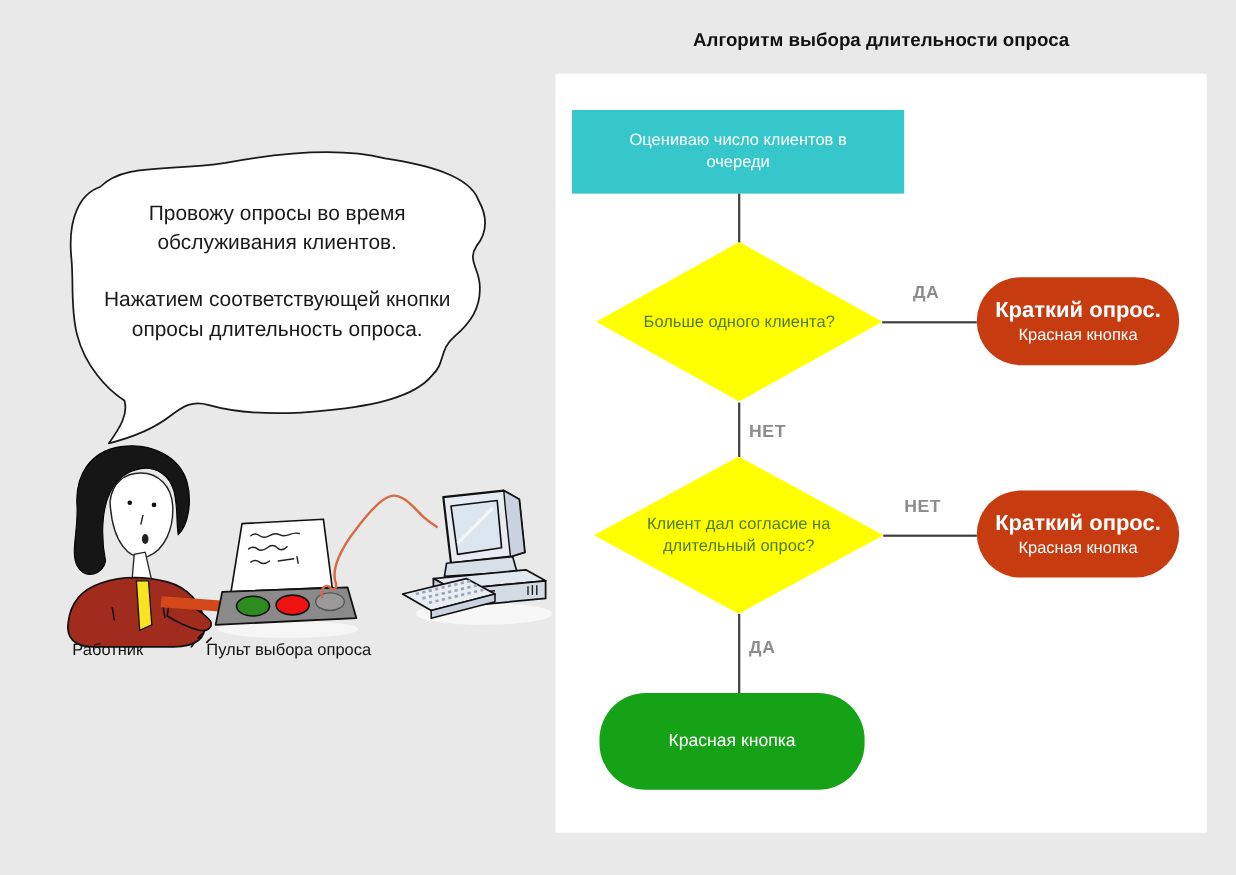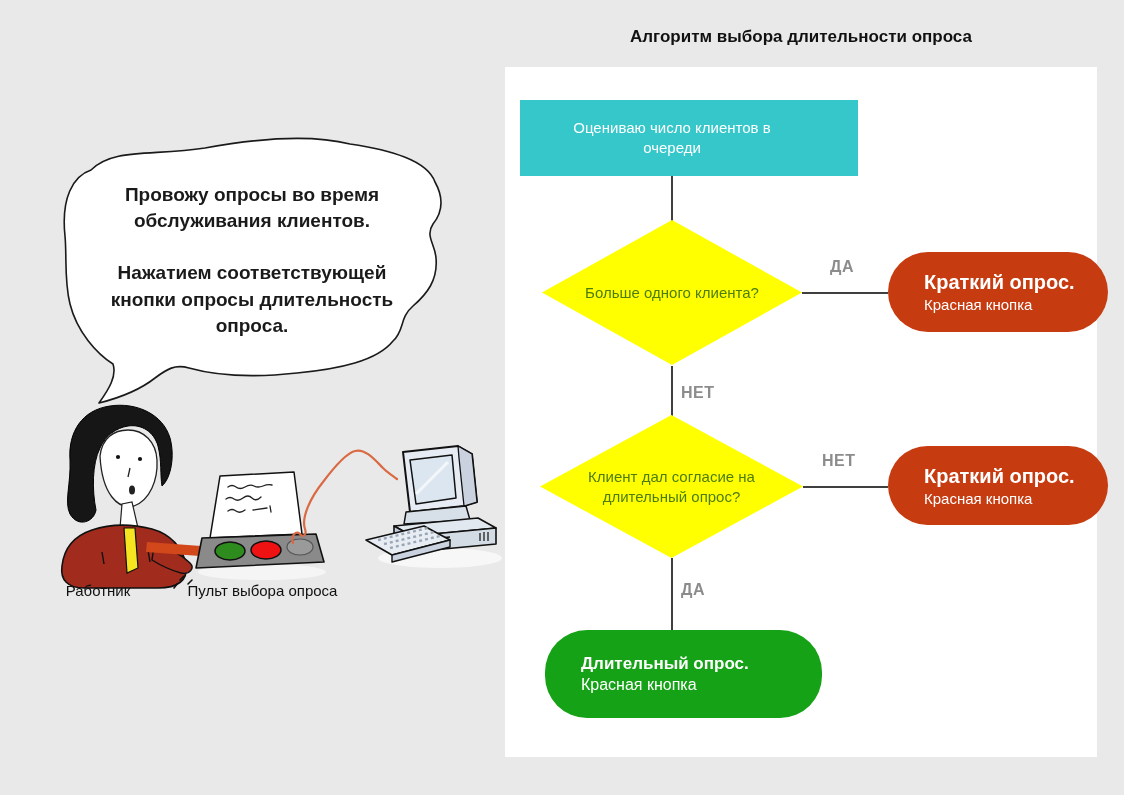--- a/index.html
+++ b/index.html
@@ -14,21 +14,21 @@
   .title{
     position:absolute;left:505px;top:27px;width:592px;
     text-align:center;font-size:17px;font-weight:bold;color:#111;
   }
 
   .panel{
     position:absolute;left:505px;top:67px;width:592px;height:690px;
     background:#FFFFFF;
   }
 
-  .node{position:absolute;display:flex;flex-direction:column;align-items:flex-start;justify-content:center;text-align:center;padding-left:36px;}
+  .node{position:absolute;display:flex;flex-direction:column;align-items:center;justify-content:center;text-align:center;}
 
   .start-node{
     left:520px;top:100px;width:302px;height:76px;
     background:#35C7CA;color:#FFFFFF;font-size:15px;line-height:1.35;
   }
   .start-node .inner{max-width:232px;}
 
   .diamond{
     position:absolute;background:#FFFF00;
     clip-path:polygon(50% 0,100% 50%,50% 100%,0 50%);
@@ -54,21 +54,21 @@
   .c-h{height:2px;}
 
   .edge-label{
     position:absolute;font-size:16px;font-weight:bold;color:#8C8C8C;
     letter-spacing:0.5px;
   }
 
   .bubble-svg{position:absolute;left:55px;top:126px;width:402px;height:282px;}
   .bubble-text{
     position:absolute;left:93px;top:182px;width:318px;
-    text-align:center;font-size:19px;line-height:1.38;color:#1A1A1A;font-weight:bold;
+    text-align:center;font-size:19px;line-height:1.38;color:#1A1A1A;
   }
   .bubble-text p{margin:0;}
   .bubble-text p + p{margin-top:26px;}
 
   .scene-label{position:absolute;font-size:15px;color:#111;text-align:center;}
   .worker-label{left:48px;top:582px;width:100px;}
   .panel-label{left:175px;top:582px;width:175px;}
 
   .svg-abs{position:absolute;}
 </style>
@@ -111,21 +111,20 @@
 
   <div class="node pill short2">
     <div class="t1">Краткий опрос.</div>
     <div class="t2">Красная кнопка</div>
   </div>
 
   <div class="connector c-v" style="left:671px;top:558px;height:72px;"></div>
   <div class="edge-label" style="left:681px;top:581px;">ДА</div>
 
   <div class="node pill long">
-    <div class="t1">Длительный опрос.</div>
     <div class="t2">Красная кнопка</div>
   </div>
 
   <svg class="bubble-svg" viewBox="0 0 402 282">
     <path d="M 10 110
          C 6 72 18 50 36 44
          C 58 22 96 30 150 22
          C 205 12 255 8 295 18
          C 335 24 372 34 380 56
          C 390 74 386 88 378 98

